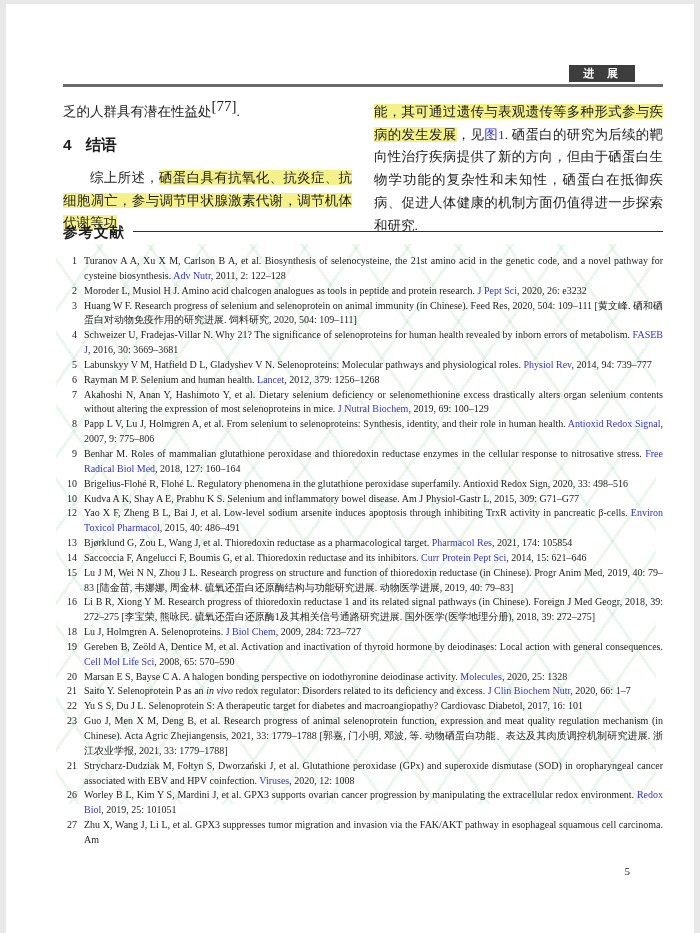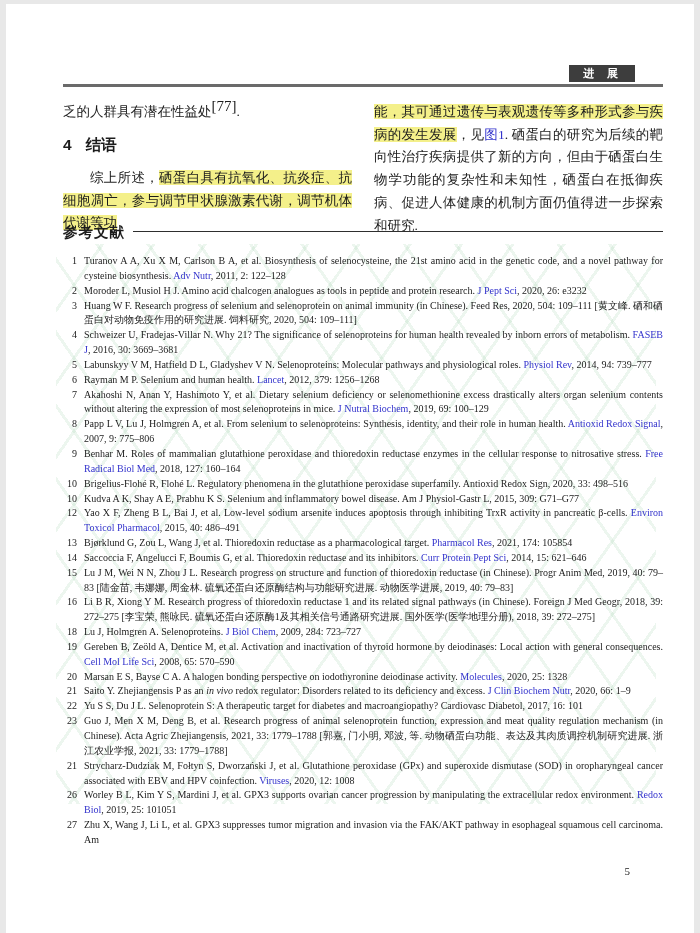--- a/index.html
+++ b/index.html
@@ -188,21 +188,21 @@
       <div class="ref-item">
         <span class="ref-num">19</span>
         <span class="ref-text"><span>Gereben B, Zeöld A, Dentice M, et al. Activation and inactivation of thyroid hormone by deiodinases: Local action with general consequences. </span><a class="lnk">Cell Mol Life Sci</a><span>, 2008, 65: 570–590</span></span>
       </div>
       <div class="ref-item">
         <span class="ref-num">20</span>
         <span class="ref-text"><span>Marsan E S, Bayse C A. A halogen bonding perspective on iodothyronine deiodinase activity. </span><a class="lnk">Molecules</a><span>, 2020, 25: 1328</span></span>
       </div>
       <div class="ref-item">
         <span class="ref-num">21</span>
-        <span class="ref-text"><span>Saito Y. Zhejiangensis P as an </span><i>in vivo</i><span> redox regulator: Disorders related to its deficiency and excess. </span><a class="lnk">J Clin Biochem Nutr</a><span>, 2020, 66: 1–9</span></span>
+        <span class="ref-text"><span>Saito Y. Selenoprotein P as an </span><i>in vivo</i><span> redox regulator: Disorders related to its deficiency and excess. </span><a class="lnk">J Clin Biochem Nutr</a><span>, 2020, 66: 1–7</span></span>
       </div>
       <div class="ref-item">
         <span class="ref-num">22</span>
         <span class="ref-text"><span>Yu S S, Du J L. Selenoprotein S: A therapeutic target for diabetes and macroangiopathy? Cardiovasc Diabetol, 2017, 16: 101</span></span>
       </div>
       <div class="ref-item">
         <span class="ref-num">23</span>
         <span class="ref-text"><span>Guo J, Men X M, Deng B, et al. Research progress of animal selenoprotein function, expression and meat quality regulation mechanism (in Chinese).  Acta Agric Zhejiangensis, 2021, 33: 1779–1788 [郭嘉, 门小明, 邓波, 等. 动物硒蛋白功能、表达及其肉质调控机制研究进展. 浙江农业学报, 2021, 33: 1779–1788]</span></span>
       </div>
       <div class="ref-item">

